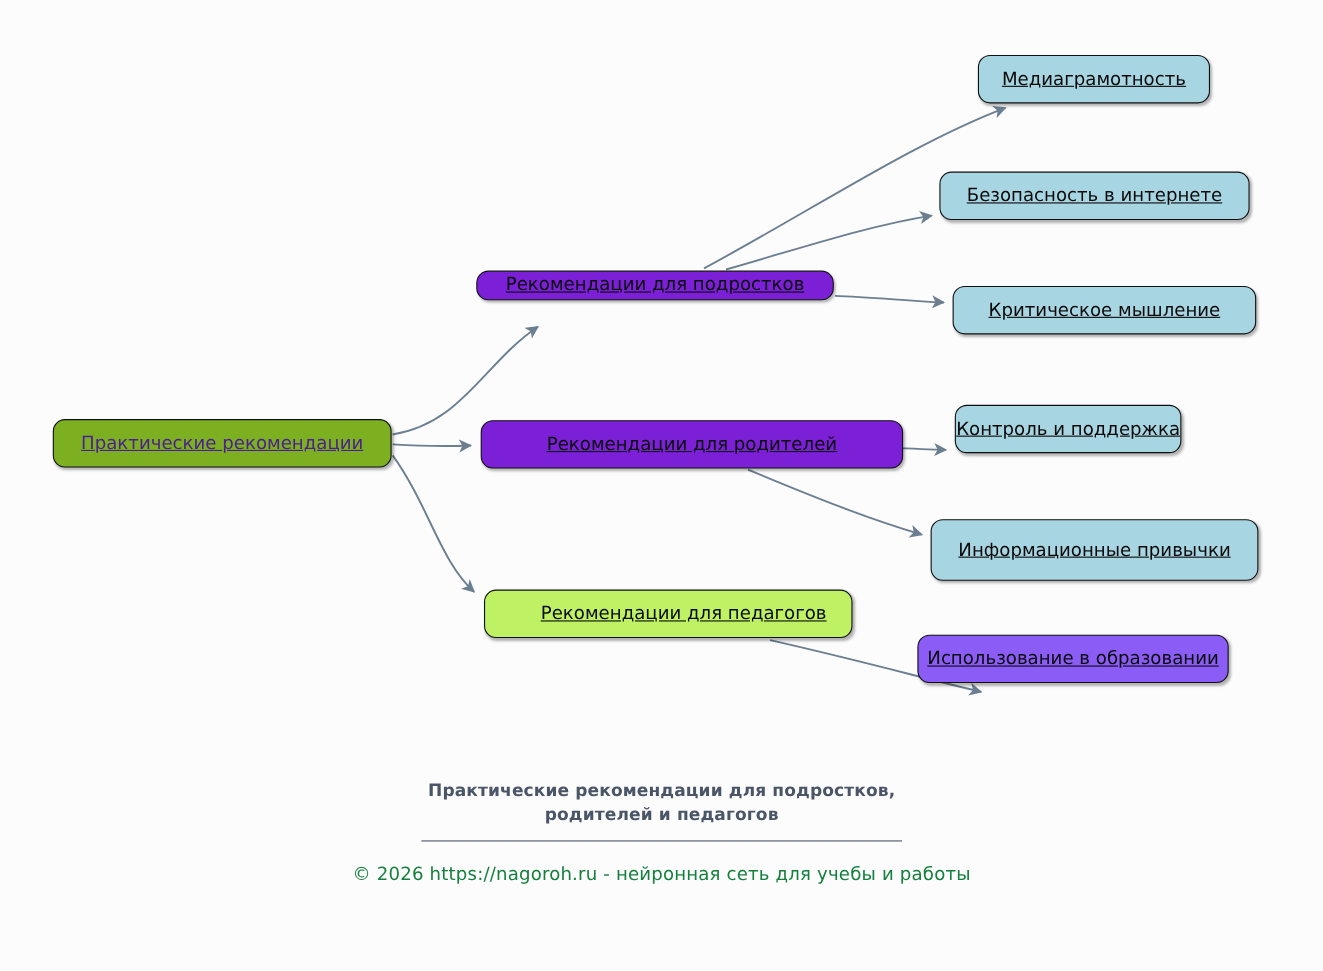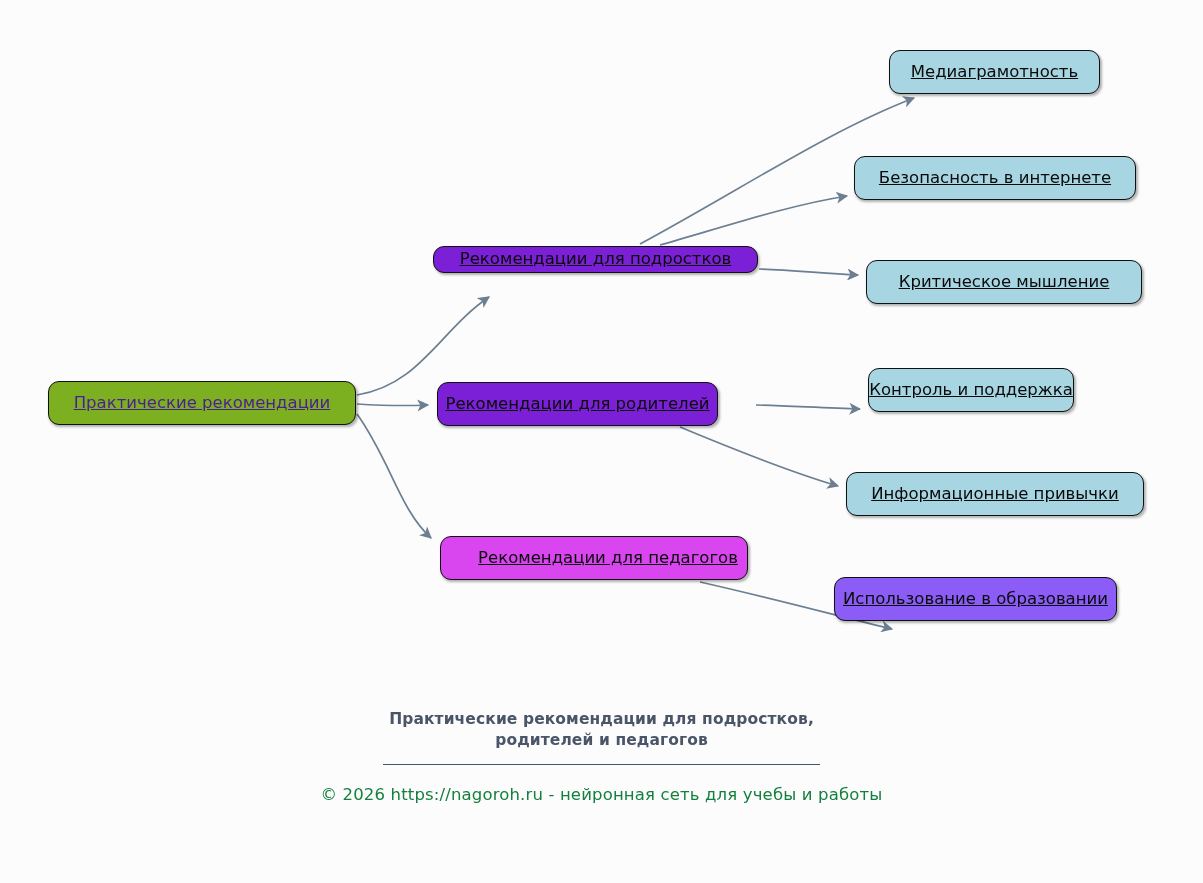--- a/index.html
+++ b/index.html
@@ -106,39 +106,39 @@
       </g>
   </svg>
 
   <div id="node-layer">
       <div class="node node-root" style="left: 48px; top: 381px; width: 308px; height: 44px; background: rgb(124, 176, 33); color: #4c1d95;">
         <span>Практические рекомендации</span>
       </div>
       <div class="node node-branch" style="left: 433px; top: 246px; width: 325px; height: 27px; background: rgb(123, 32, 214); color: rgb(10, 10, 10);">
         <span>Рекомендации для подростков</span>
       </div>
-      <div class="node node-branch" style="left: 437px; top: 382px; width: 281px; height: 44px; background: rgb(123, 32, 214); color: rgb(10, 10, 10);">
+      <div class="node node-branch" style="left: 437px; top: 382px; width: 384px; height: 44px; background: rgb(123, 32, 214); color: rgb(10, 10, 10);">
         <span>Рекомендации для родителей</span>
       </div>
-      <div class="node node-branch" style="left: 440px; top: 536px; width: 308px; height: 44px; background: #d946ef; color: rgb(10, 10, 10); padding-left: 28px;">
+      <div class="node node-branch" style="left: 440px; top: 536px; width: 335px; height: 44px; background: #bef264; color: rgb(10, 10, 10); padding-left: 28px;">
         <span>Рекомендации для педагогов</span>
       </div>
       <div class="node node-leaf" style="left: 889px; top: 50px; width: 211px; height: 44px; background: rgb(168, 213, 226); color: rgb(10, 10, 10);">
         <span>Медиаграмотность</span>
       </div>
       <div class="node node-leaf" style="left: 854px; top: 156px; width: 282px; height: 44px; background: rgb(168, 213, 226); color: rgb(10, 10, 10);">
         <span>Безопасность в интернете</span>
       </div>
       <div class="node node-leaf" style="left: 866px; top: 260px; width: 276px; height: 44px; background: rgb(168, 213, 226); color: rgb(10, 10, 10);">
         <span>Критическое мышление</span>
       </div>
       <div class="node node-leaf" style="left: 868px; top: 368px; width: 206px; height: 44px; background: rgb(168, 213, 226); color: rgb(10, 10, 10);">
         <span>Контроль и поддержка</span>
       </div>
-      <div class="node node-leaf" style="left: 846px; top: 472px; width: 298px; height: 44px; background: rgb(168, 213, 226); color: rgb(10, 10, 10);">
+      <div class="node node-leaf" style="left: 846px; top: 472px; width: 298px; height: 56px; background: rgb(168, 213, 226); color: rgb(10, 10, 10);">
         <span>Информационные привычки</span>
       </div>
       <div class="node node-leaf" style="left: 834px; top: 577px; width: 283px; height: 44px; background: #8b5cf6; color: rgb(10, 10, 10);">
         <span>Использование в образовании</span>
       </div>
     </div>
 
   <div class="caption-block" style="top:709px;">
     <div class="caption-title">
       <div>Практические рекомендации для подростков,</div>

